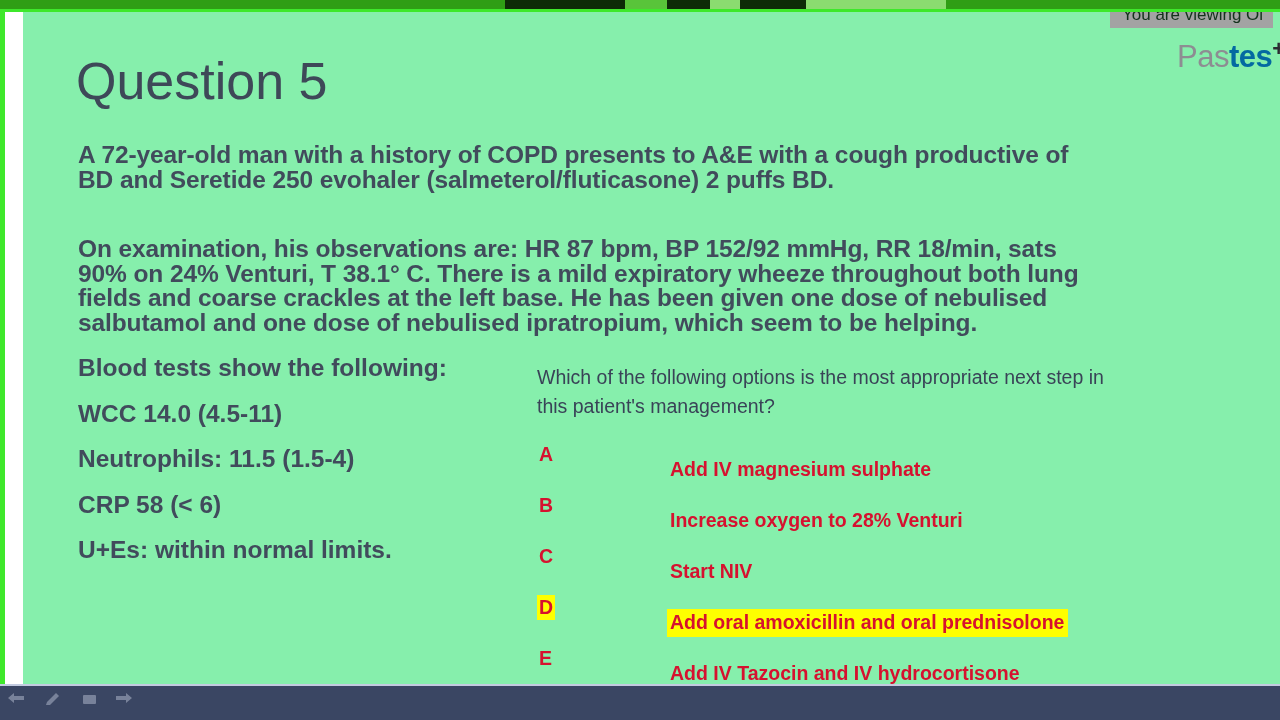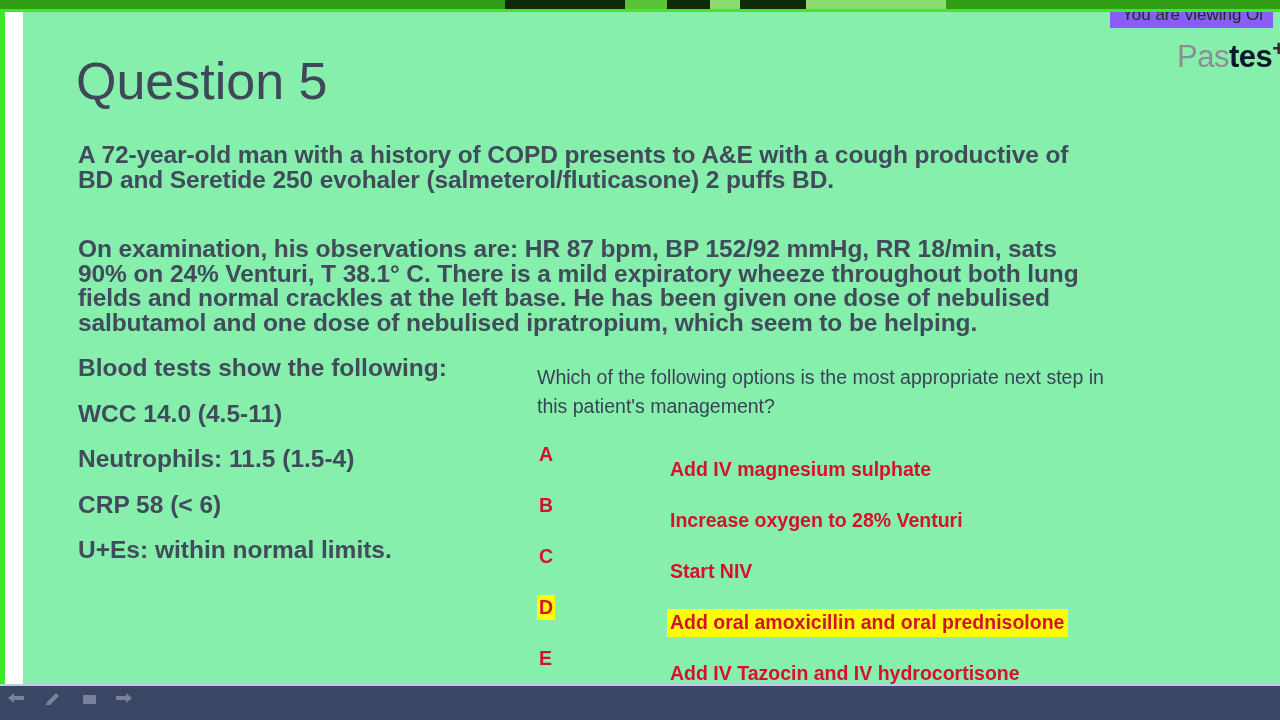--- a/index.html
+++ b/index.html
@@ -66,42 +66,42 @@
     background: #86efac;
   }
 
   
   .banner {
     position: absolute;
     top: 1px;
     left: 1110px;
     height: 27px;
     padding: 3px 10px 3px 12px;
-    background: #8b5cf6;
+    background: #a3a3a3;
     color: #14321c;
     font-size: 17px;
     line-height: 21px;
     white-space: nowrap;
     overflow: hidden;
     z-index: 30;
   }
 
   
   .logo {
     position: absolute;
     top: 32px;
     left: 1133px;
     font-size: 31px;
     line-height: 34px;
     letter-spacing: -0.5px;
     white-space: nowrap;
     z-index: 25;
   }
   .logo .pas  { color: #8d8d92; font-weight: 400; margin-left: 44px; }
-  .logo .tes  { color: #0f172a; font-weight: 700; }
+  .logo .tes  { color: #0369a1; font-weight: 700; }
   .logo .plus { color: #2b2b31; font-weight: 700; font-size: 22px; vertical-align: super; }
 
   
   .q-title {
     position: absolute;
     top: 38px;
     left: 53px;
     font-size: 52px;
     line-height: 62px;
     font-weight: 400;
@@ -243,21 +243,21 @@
     <h1 class="q-title">Question 5</h1>
 
     <div class="para para-1">
       <span class="ln">A 72-year-old man with a history of COPD presents to A&amp;E  with a cough productive of</span>
       <span class="ln">BD and Seretide 250 evohaler (salmeterol/fluticasone) 2 puffs BD.</span>
     </div>
 
     <div class="para para-2">
       <span class="ln">On examination, his observations are: HR 87 bpm, BP 152/92 mmHg, RR 18/min, sats</span>
       <span class="ln">90% on 24% Venturi, T 38.1° C. There is a mild expiratory wheeze throughout both lung</span>
-      <span class="ln">fields and normal crackles at the left base. He has been given one dose of nebulised</span>
+      <span class="ln">fields and coarse crackles at the left base. He has been given one dose of nebulised</span>
       <span class="ln">salbutamol and one dose of nebulised ipratropium, which seem to be helping.</span>
     </div>
 
     <div class="blood-head">Blood tests show the following:</div>
     <div class="blood-line bl-0">WCC 14.0 (4.5-11)</div>
     <div class="blood-line bl-1">Neutrophils: 11.5 (1.5-4)</div>
     <div class="blood-line bl-2">CRP 58 (&lt; 6)</div>
     <div class="blood-line bl-3">U+Es: within normal limits.</div>
 
     <div class="stem">

